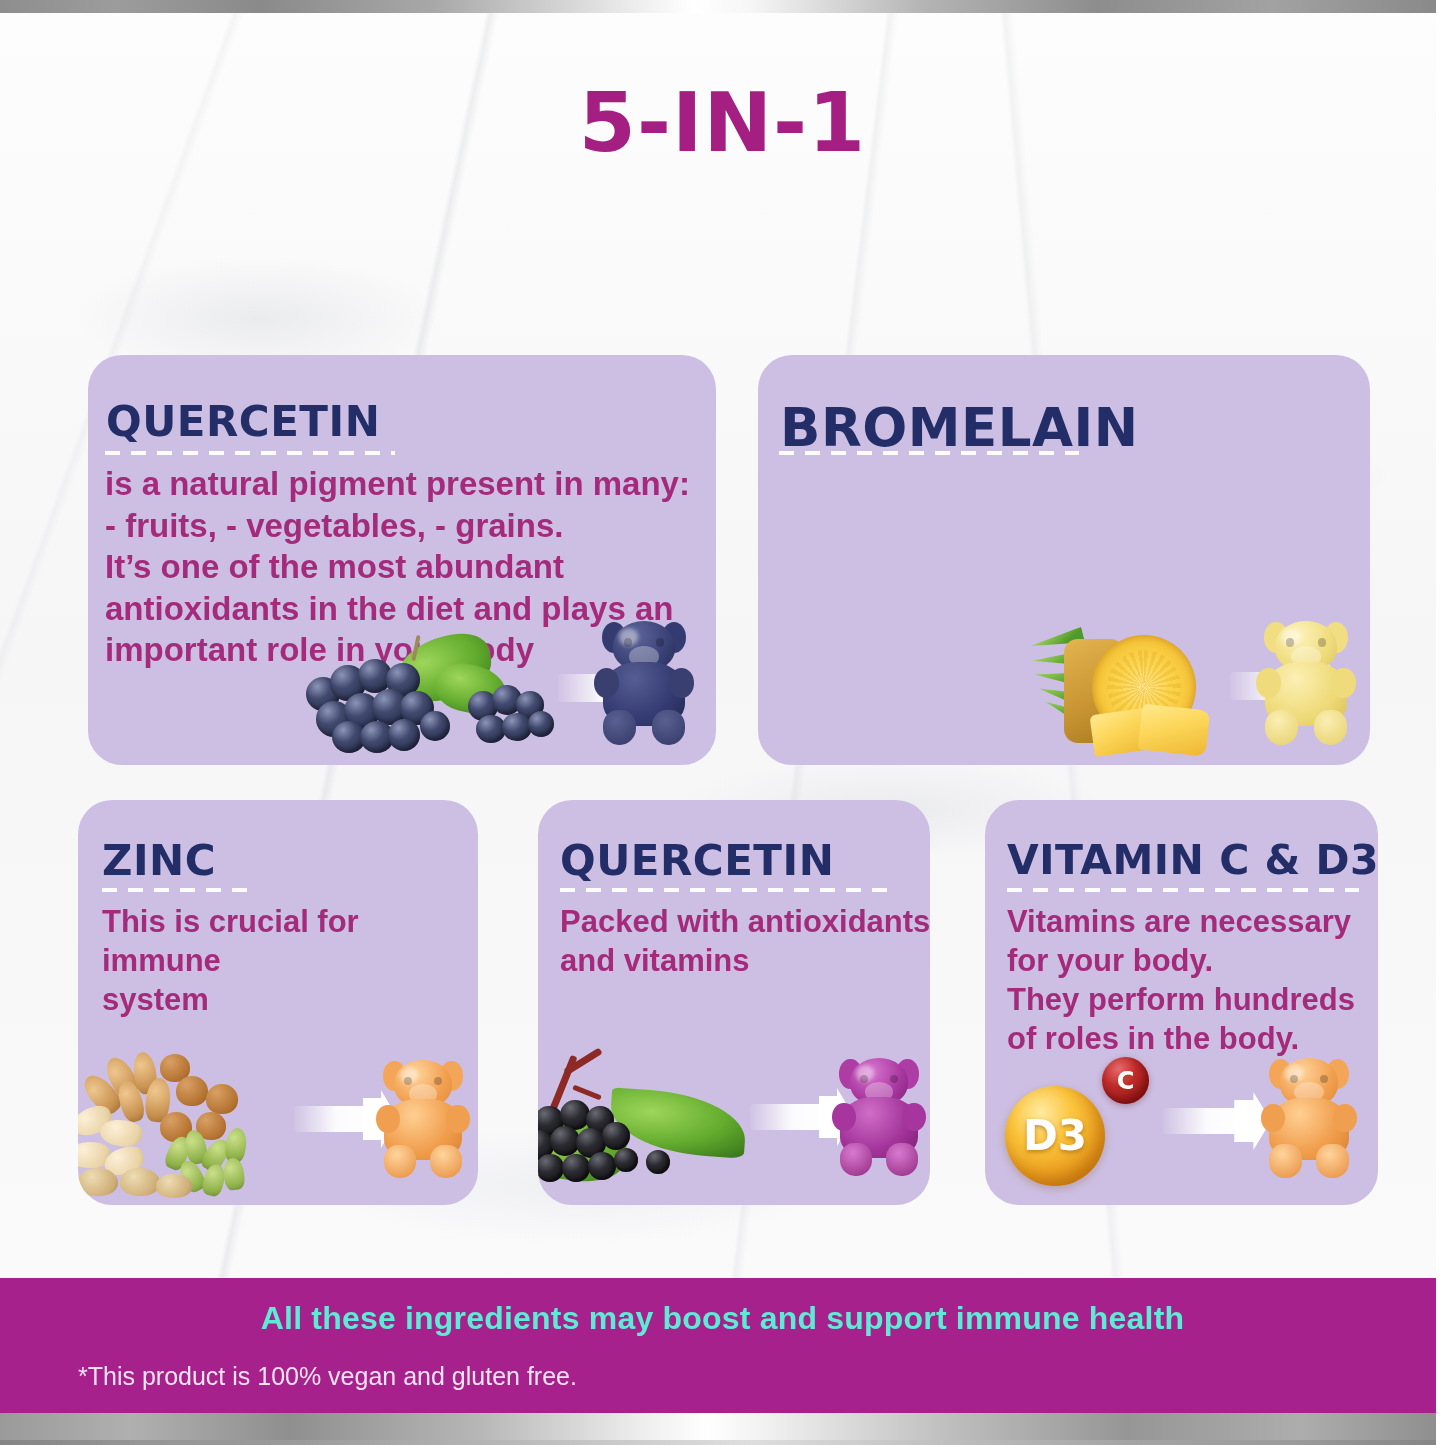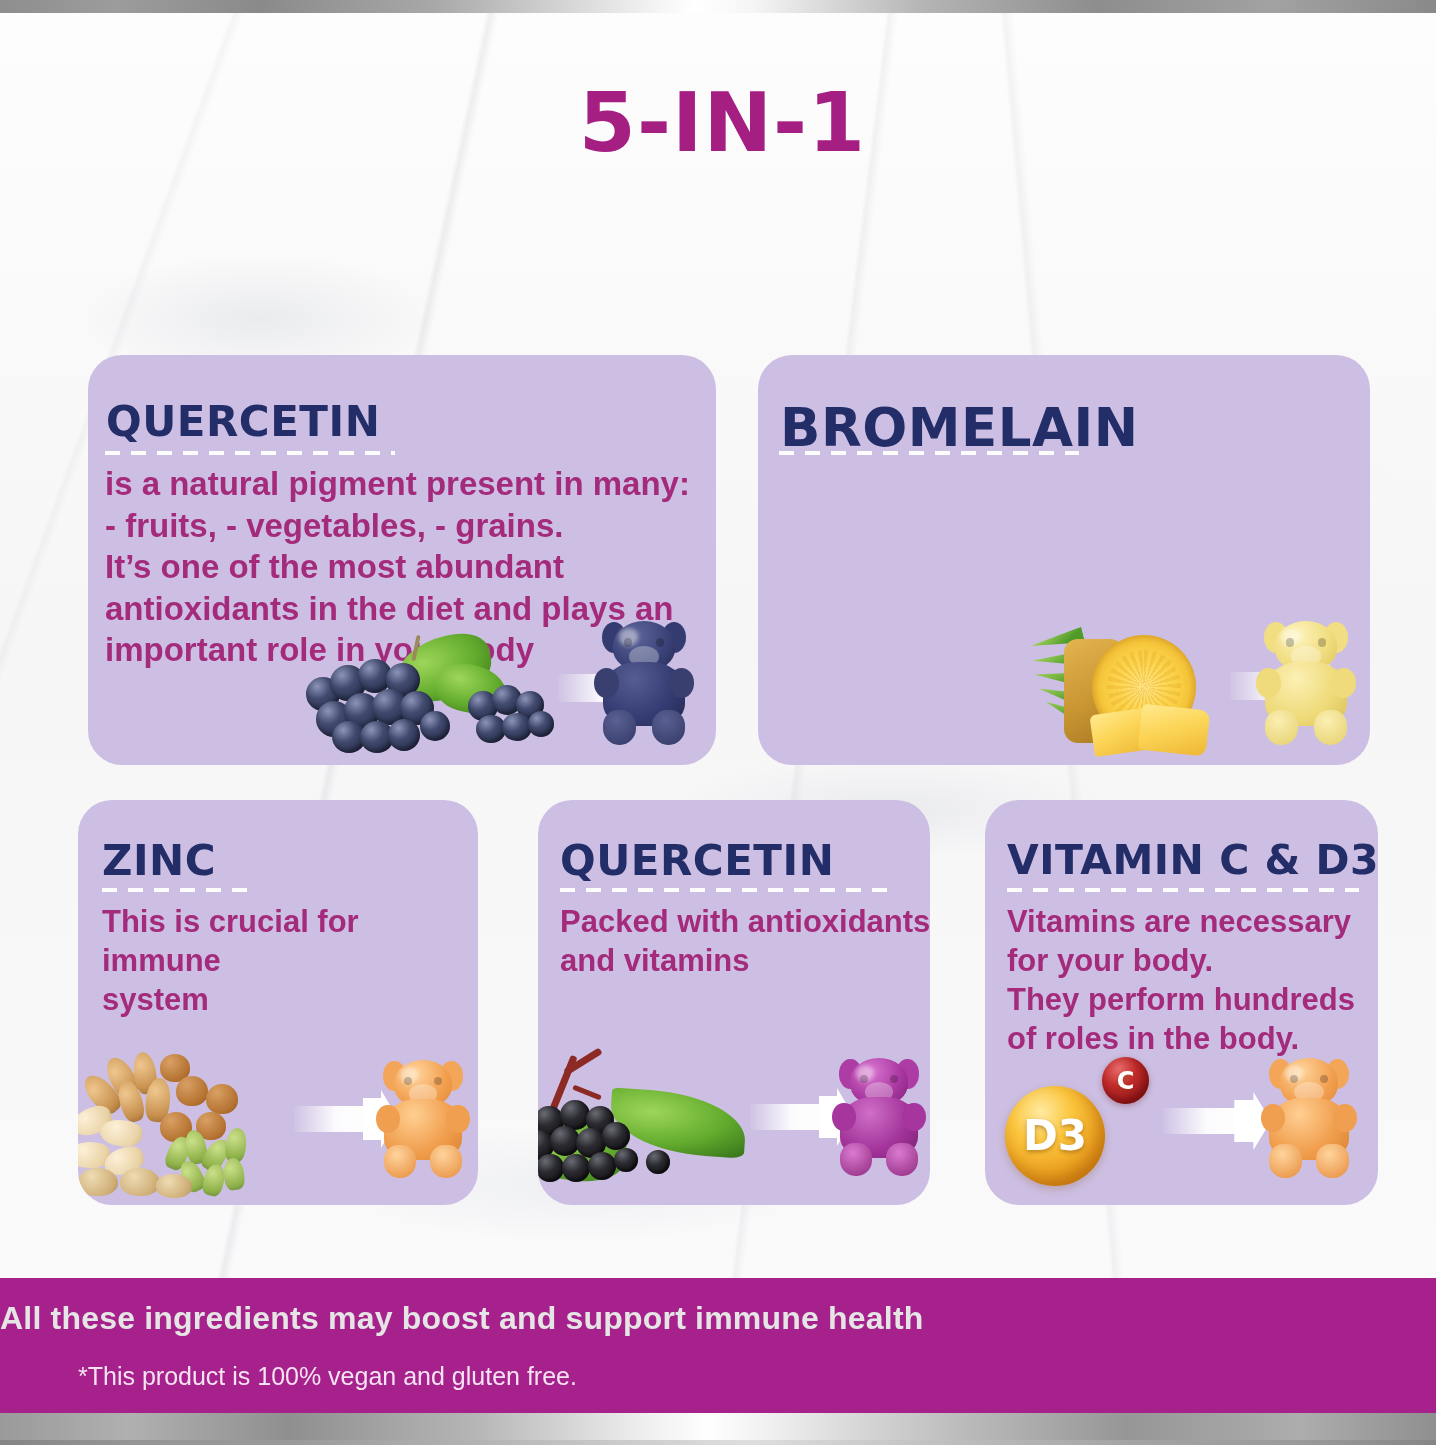--- a/index.html
+++ b/index.html
@@ -231,22 +231,22 @@
     color:#ffffff; font-weight:bold; font-family:"DejaVu Sans", sans-serif;
     line-height:1; text-shadow:0 2px 4px rgba(120,60,0,.45);
   }
 
   
   #footer-banner {
     position:absolute; left:0; bottom:32px; width:1445px; height:135px;
     background:#a6218c; z-index:4;
   }
   #footer-main {
-    position:absolute; left:0; right:0; top:22px; text-align:left;
-    color:#e5e5e5; font-size:32px; font-weight:bold;
+    position:absolute; left:0; right:0; top:22px; text-align:center;
+    color:#5eead4; font-size:32px; font-weight:bold;
     font-family:"Liberation Sans", sans-serif; letter-spacing:.2px;
   }
   #footer-note {
     position:absolute; left:78px; top:84px;
     color:#f6e3f1; font-size:25px; font-family:"Liberation Sans", sans-serif;
   }
 </style>
 </head>
 <body>
 

